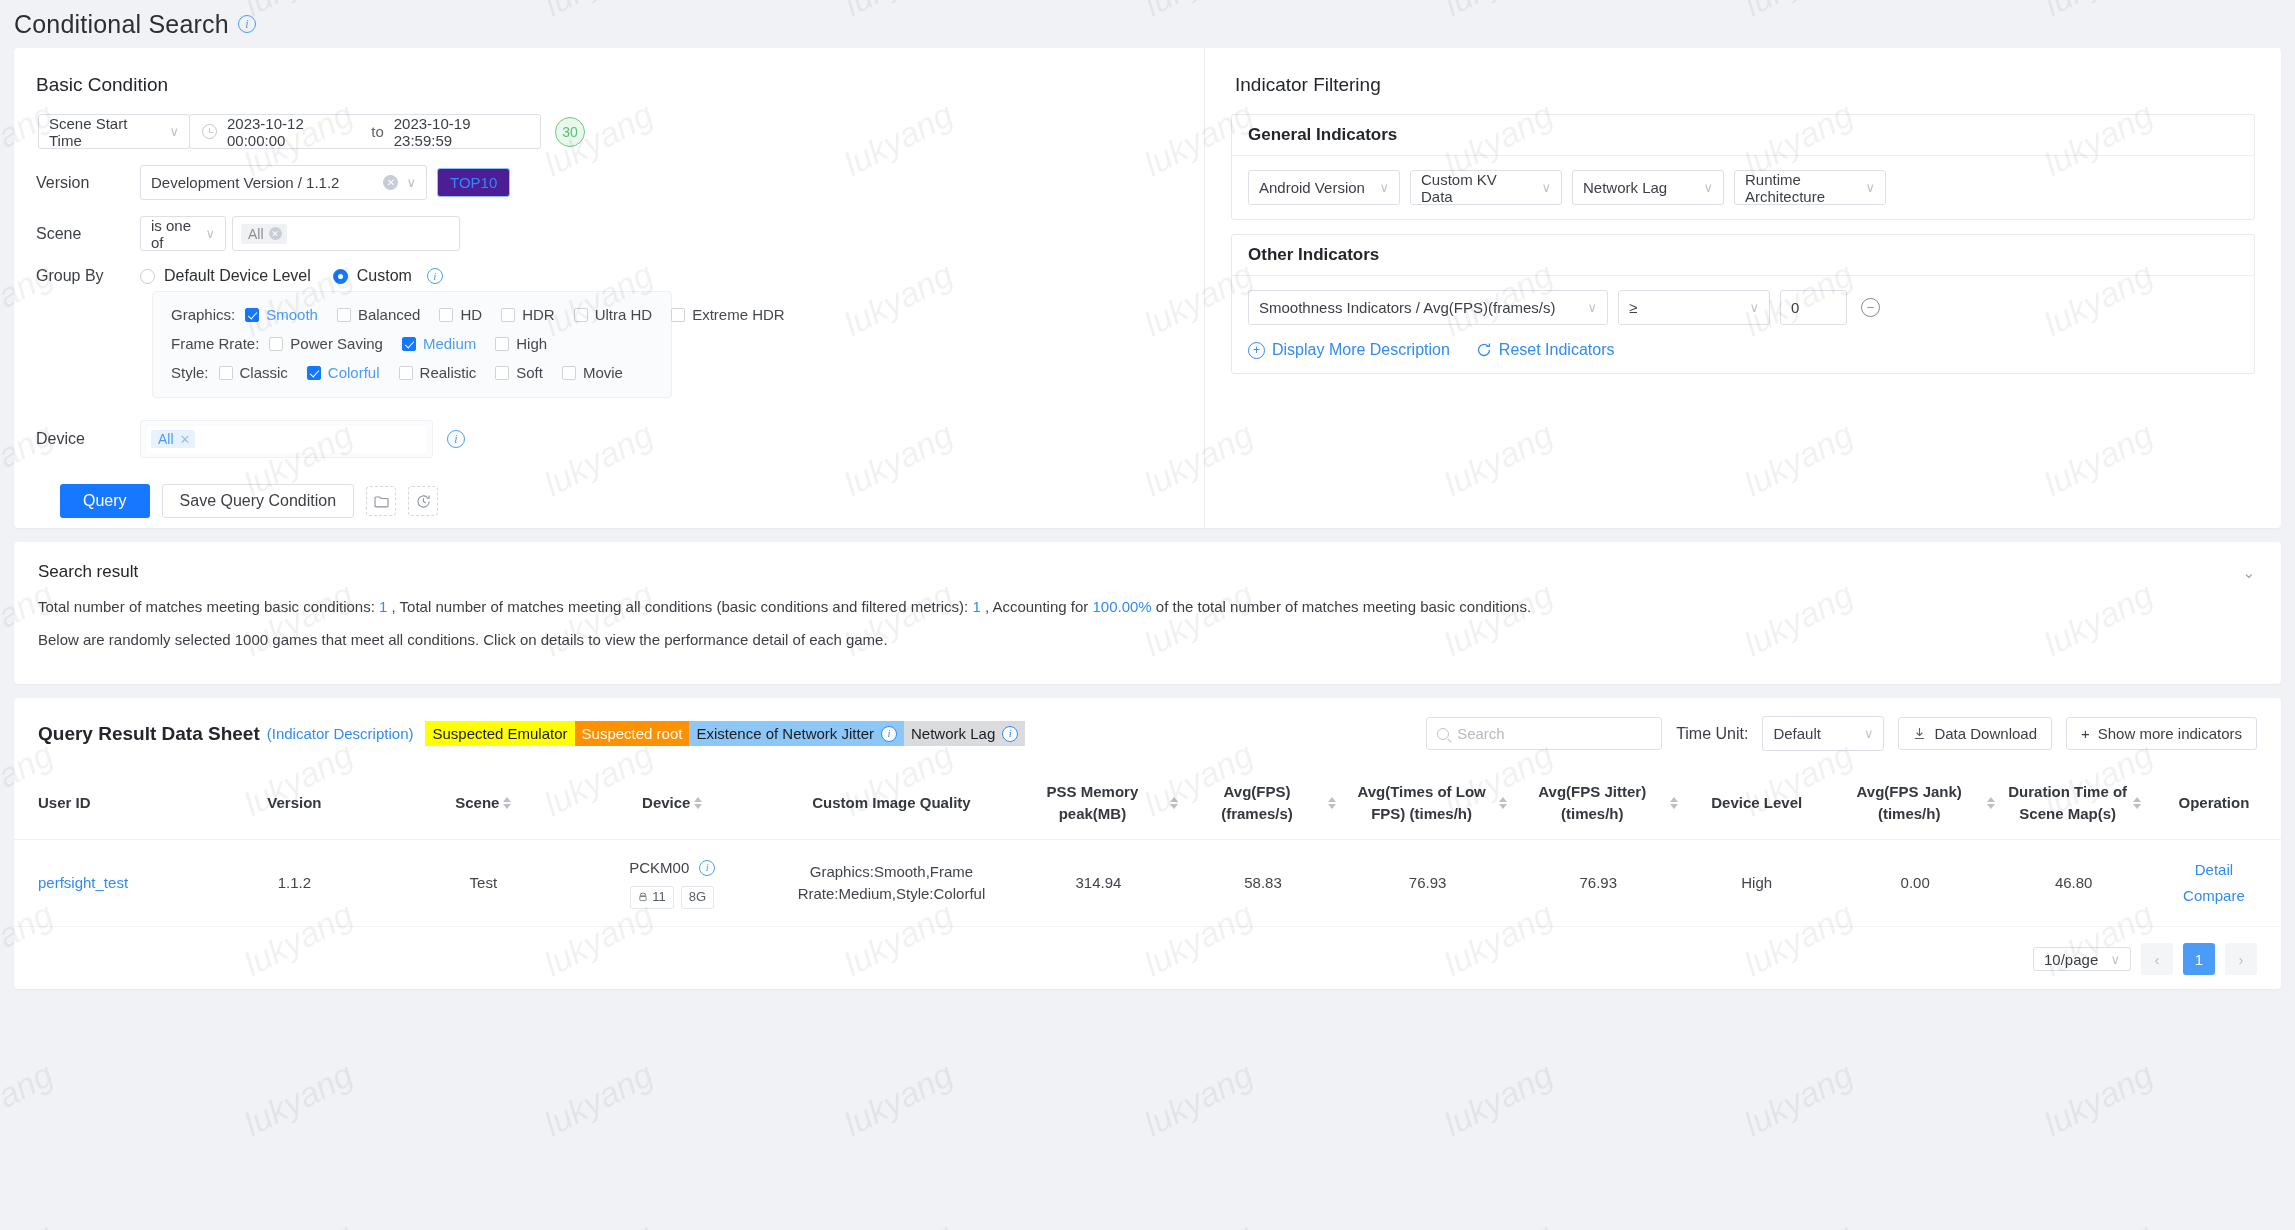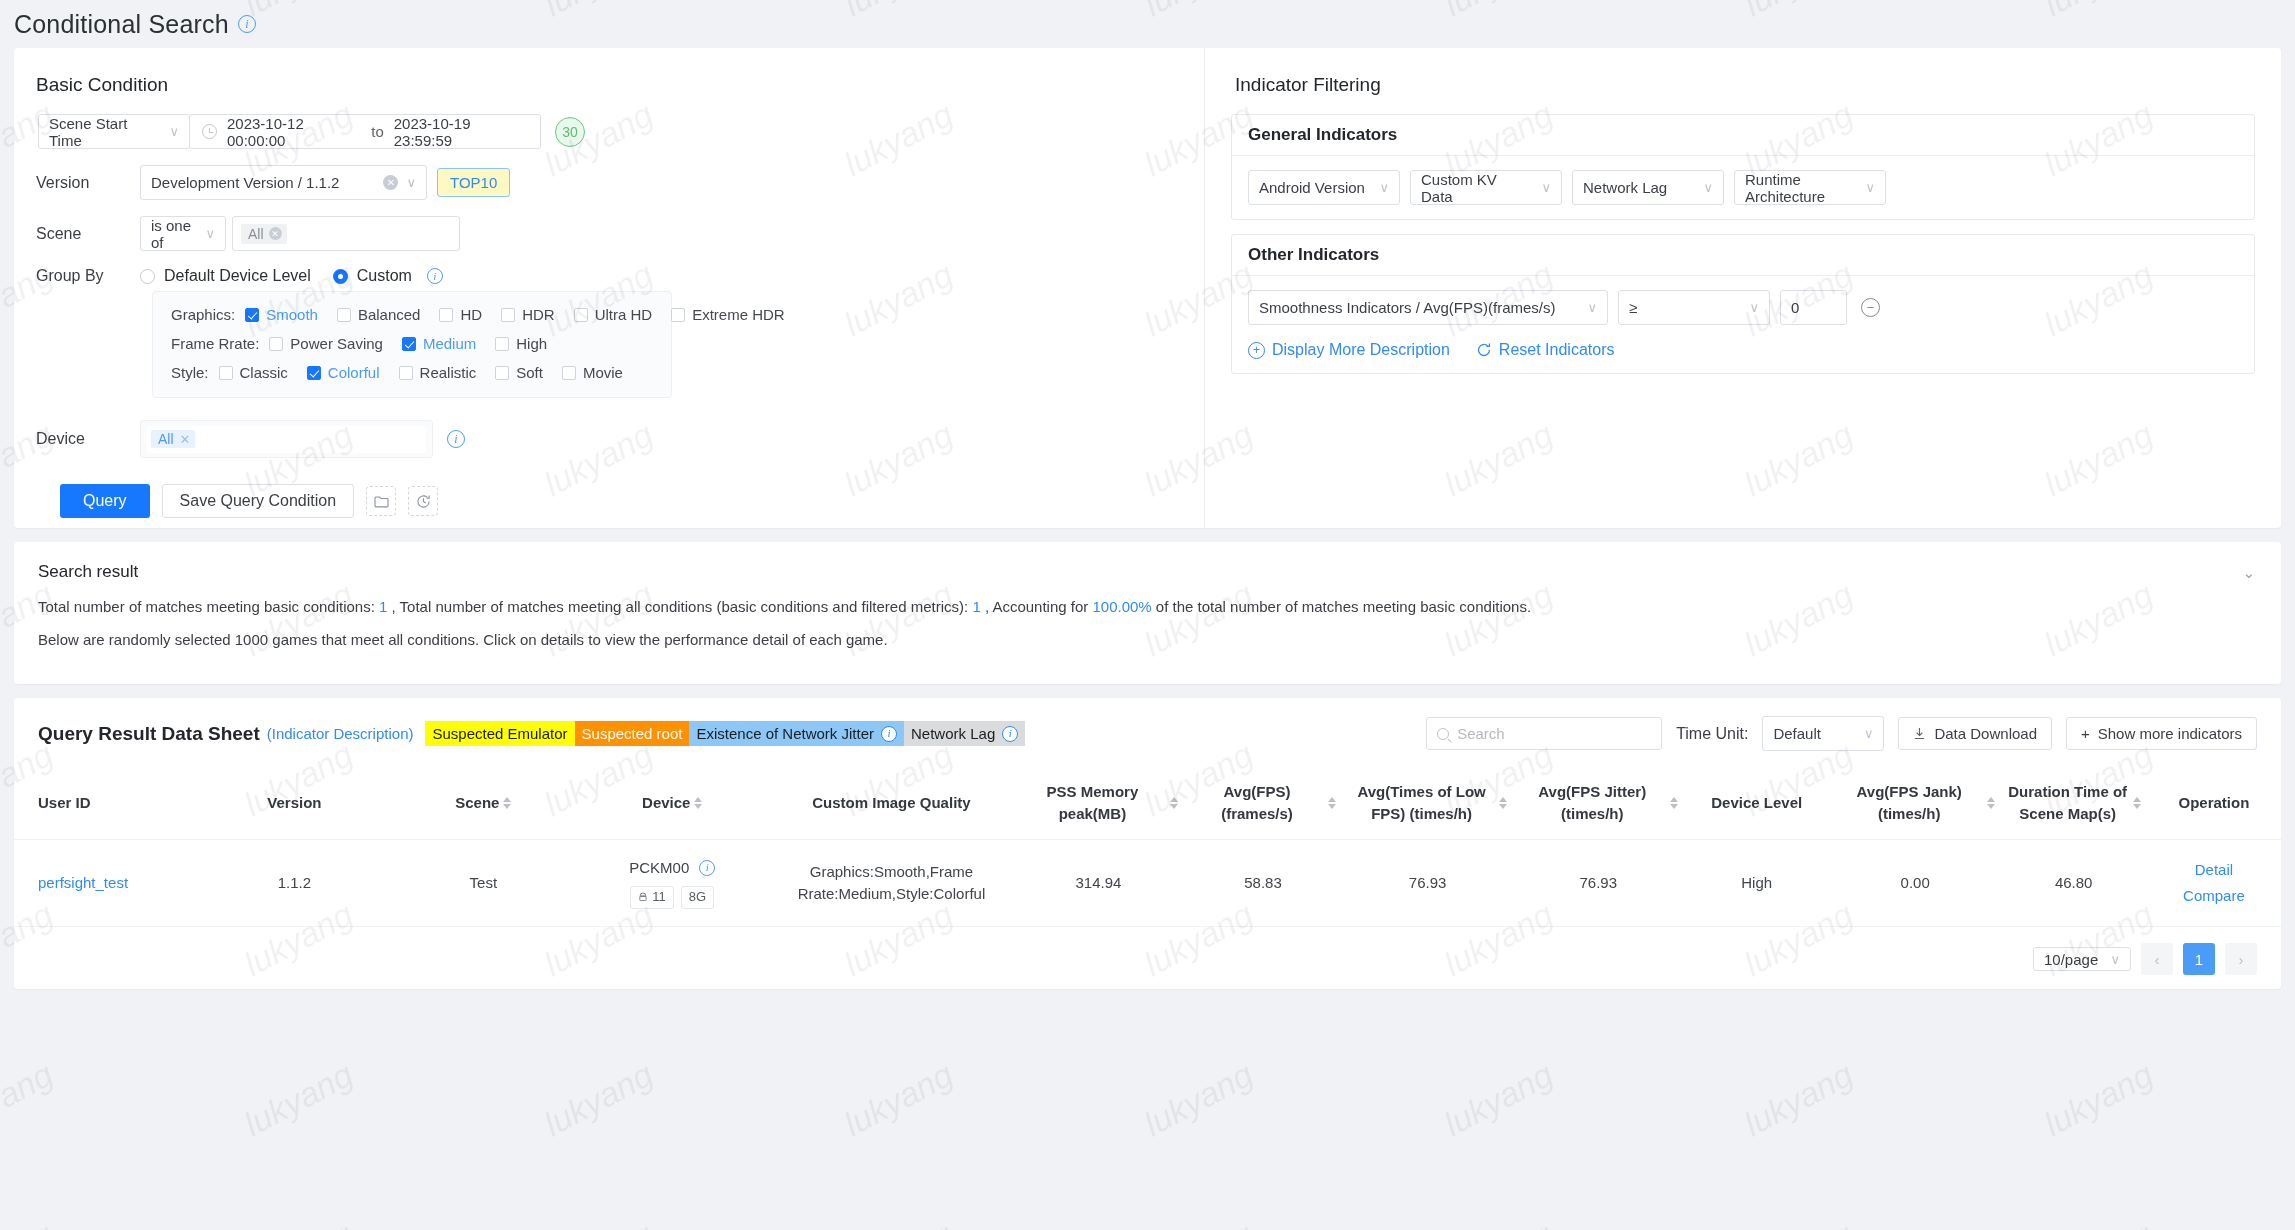--- a/index.html
+++ b/index.html
@@ -81,21 +81,21 @@
 
   .ver-box{ width:287px; position:relative; }
   .clear-x{
     width:15px;height:15px;border-radius:50%;background:#c8ccd4;color:#fff;
     font-size:10px; display:flex;align-items:center;justify-content:center; margin-left:auto;
   }
   .ver-chev{ color:#b9bec6; font-size:13px; margin-left:8px;}
   .ver-chev:before{content:"\2228";}
   .top10{
     margin-left:10px; height:29px; padding:0 12px; border:1px solid #8cc2fb;
-    border-radius:3px; color:#2f8bf5; font-size:15px; background:#fef9c3;
+    border-radius:3px; color:#2f8bf5; font-size:15px; background:#4c1d95;
     display:flex; align-items:center;
   }
   .scene-tags{
     width:228px; height:35px; border:1px solid #dcdfe6; border-radius:3px;
     display:flex; align-items:center; padding:0 8px; margin-left:6px; background:#fff;
   }
   .tag-grey{
     background:#f0f1f3; color:#8b9097; border-radius:2px; font-size:14px;
     padding:2px 5px 2px 7px; display:flex; align-items:center; gap:5px;
   }

